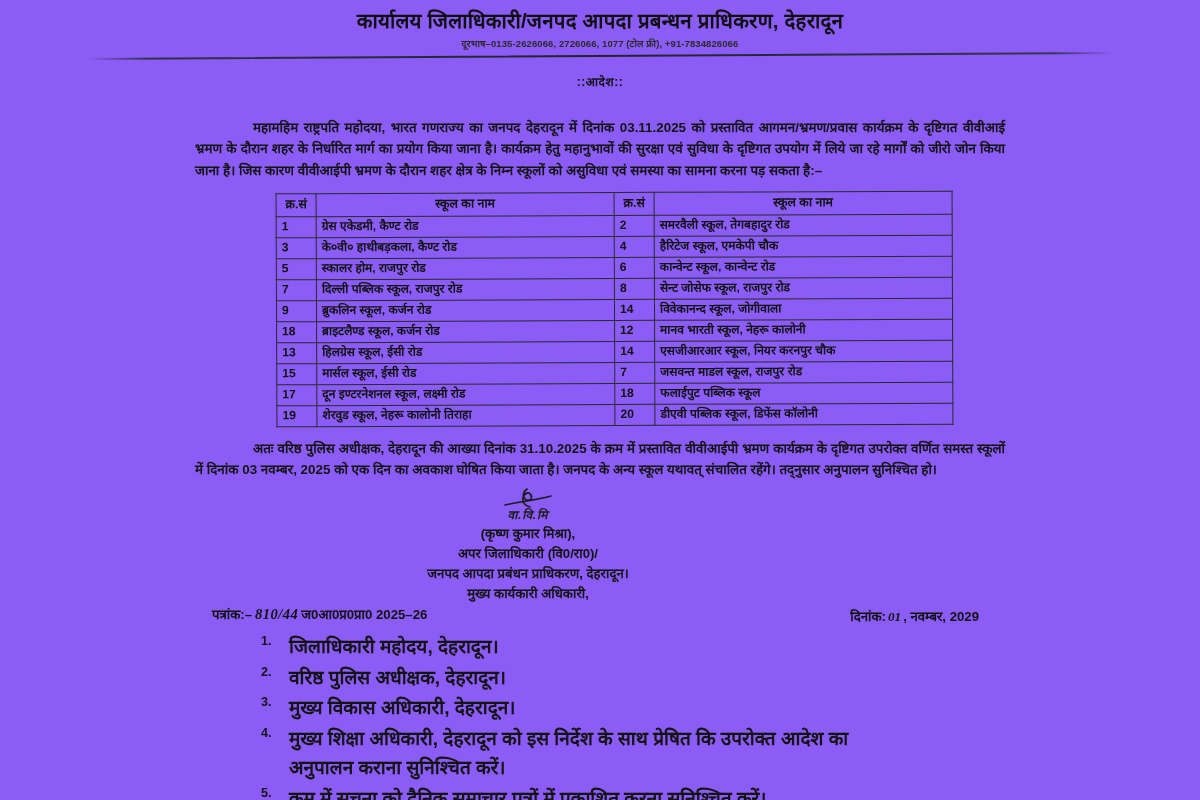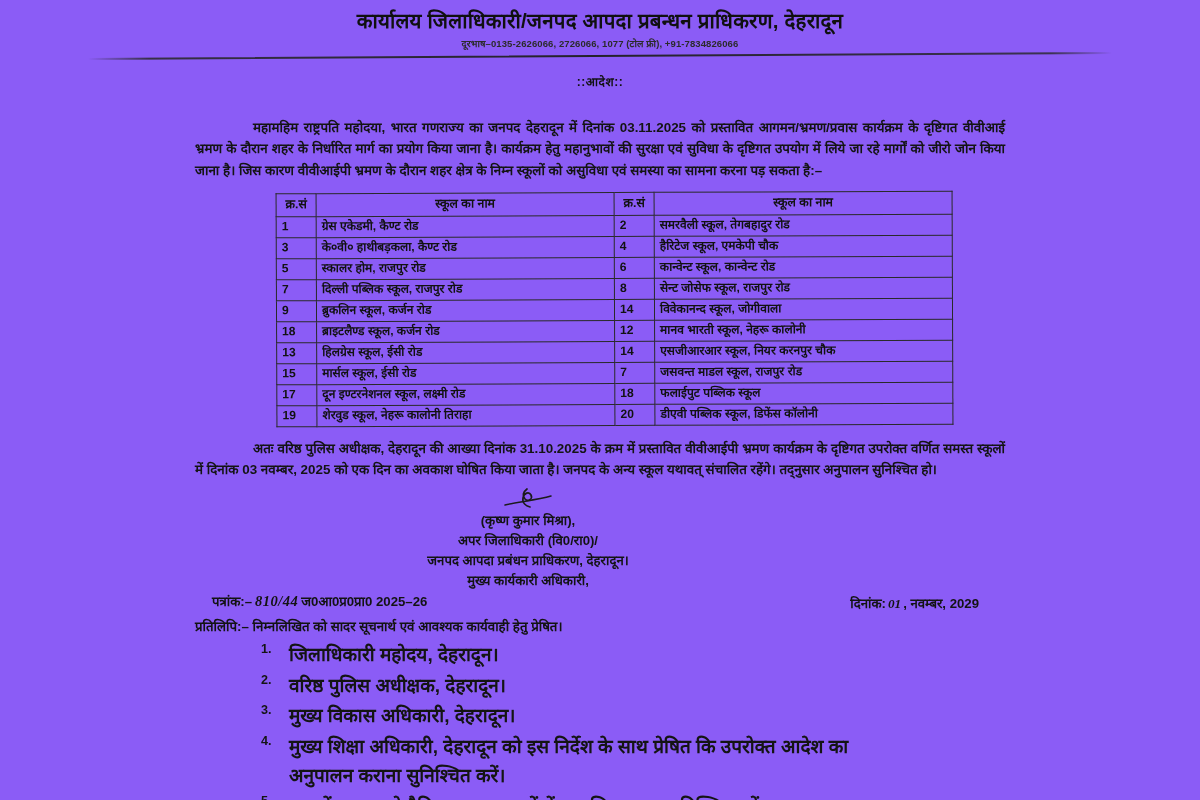--- a/index.html
+++ b/index.html
@@ -368,36 +368,36 @@
     <p class="para concl">अतः वरिष्ठ पुलिस अधीक्षक, देहरादून की आख्या दिनांक 31.10.2025 के क्रम में प्रस्तावित वीवीआईपी भ्रमण कार्यक्रम के दृष्टिगत उपरोक्त वर्णित समस्त स्कूलों में दिनांक 03 नवम्बर, 2025 को एक दिन का अवकाश घोषित किया जाता है। जनपद के अन्य स्कूल यथावत् संचालित रहेंगे। तद्नुसार अनुपालन सुनिश्चित हो।</p>
   </div>
 
   <div class="sig-block sig-top">
     <span class="scribble">
       <svg width="70" height="26" viewBox="0 0 70 26" aria-hidden="true">
         <path d="M34 2 C30 5, 29 9, 32 12 C35 15, 40 12, 38 8 C36 4, 31 6, 30 11 C29 16, 33 19, 37 20" fill="none" stroke="#1b1b1b" stroke-width="1.7" stroke-linecap="round"></path>
         <path d="M12 18 C24 15, 44 13, 58 9" fill="none" stroke="#1b1b1b" stroke-width="1.5" stroke-linecap="round"></path>
       </svg>
     </span>
+    <span class="initials">वा.वि.मि</span>
     <span class="ln">(कृष्ण कुमार मिश्रा),</span>
     <span class="ln">अपर जिलाधिकारी (वि0/रा0)/</span>
     <span class="ln">जनपद आपदा प्रबंधन प्राधिकरण, देहरादून।</span>
     <span class="ln">मुख्य कार्यकारी अधिकारी,</span>
   </div>
 
   <div class="ref-row">
     <div class="ref-left">
       <span>पत्रांक:–</span><span class="ref-num">810/44</span><span>ज0आ0प्र0प्रा0  2025–26</span>
     </div>
     <div class="ref-right">
       <span>दिनांक:</span><span class="hand-date">01</span><span>, नवम्बर, 2029</span>
     </div>
   </div>
 
-  <div class="copy-line">प्रतिलिपि:– निम्नलिखित को सादर सूचनार्थ एवं आवश्यक कार्यवाही हेतु प्रेषित।</div>
 
   <ol class="recipients" id="recipient-list">
       <li><span>जिलाधिकारी महोदय, देहरादून।</span></li>
       <li><span>वरिष्ठ पुलिस अधीक्षक, देहरादून।</span></li>
       <li><span>मुख्य विकास अधिकारी, देहरादून।</span></li>
       <li><span>मुख्य शिक्षा अधिकारी, देहरादून को इस निर्देश के साथ प्रेषित कि उपरोक्त आदेश का</span><span class="cont">अनुपालन कराना सुनिश्चित करें।</span></li>
       <li><span class="cont">क्रम में सूचना को दैनिक समाचार पत्रों में प्रकाशित करना सुनिश्चित करें।</span></li>
     </ol>
 
 </div>

